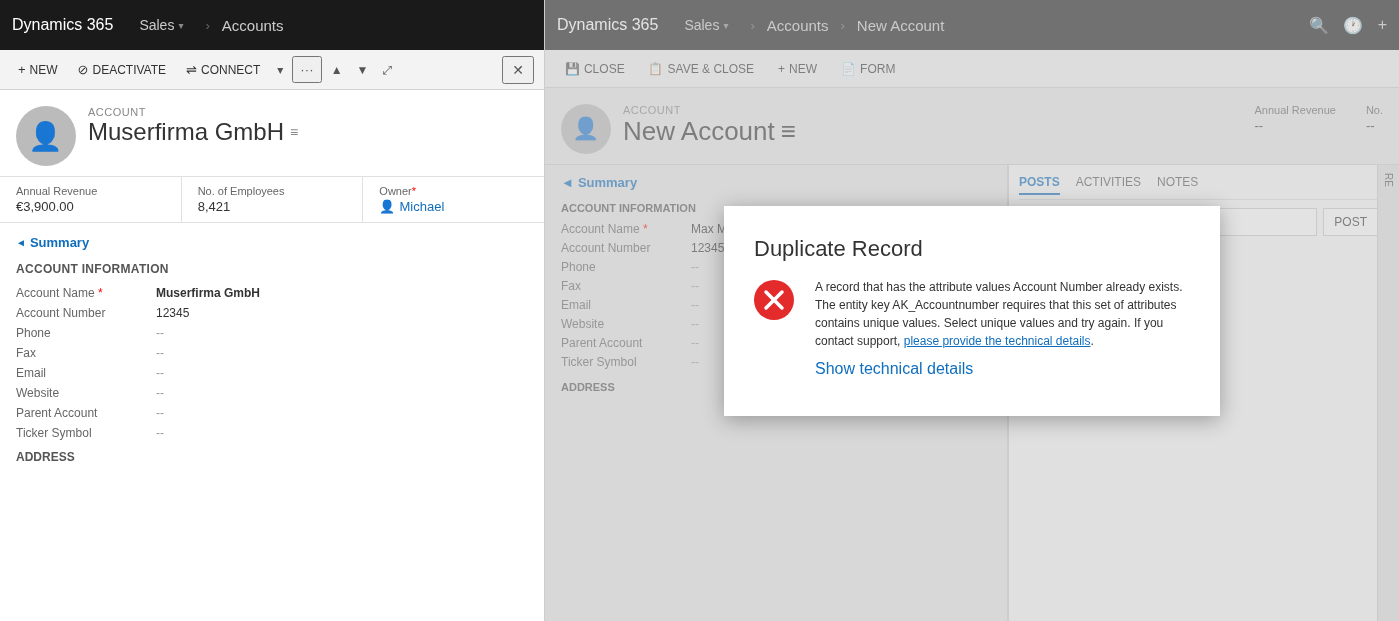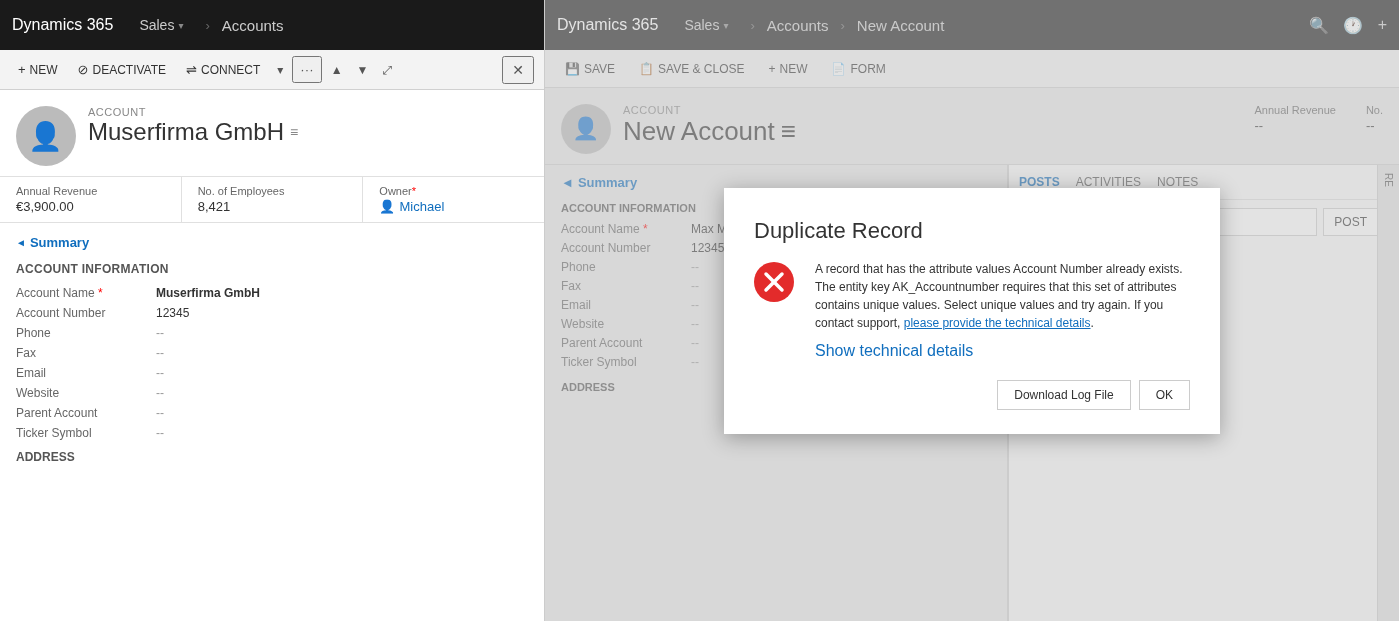--- a/index.html
+++ b/index.html
@@ -78,21 +78,21 @@
     .posts-tabs { display: flex; gap: 16px; margin-bottom: 8px; border-bottom: 1px solid #ddd; padding-bottom: 4px; }
     .posts-tab { font-size: 12px; color: #106ebe; cursor: pointer; padding-bottom: 4px; font-weight: 600; }
     .posts-tab.active { border-bottom: 2px solid #106ebe; }
     .posts-tab.inactive { color: #555; font-weight: normal; }
     .post-input-row { display: flex; gap: 6px; align-items: center; }
     .post-input { flex: 1; height: 28px; border: 1px solid #ccc; background: #fff; padding: 0 8px; font-size: 12px; color: #999; }
     .post-btn { height: 28px; background: #fff; border: 1px solid #ccc; padding: 0 10px; font-size: 12px; color: #333; cursor: pointer; }
 
     
     .dialog-overlay { position: absolute; top: 0; left: 0; right: 0; bottom: 0; background: rgba(200,200,200,0.5); z-index: 10; display: flex; align-items: center; justify-content: center; }
-    .dialog { background: #fff; width: 496px; padding: 30px 30px 24px 30px; box-shadow: 0 4px 20px rgba(0,0,0,0.3); position: relative; }
+    .dialog { background: #fff; width: 496px; padding: 30px 30px 38px 30px; box-shadow: 0 4px 20px rgba(0,0,0,0.3); position: relative; }
     .dialog-title { font-size: 22px; font-weight: 300; color: #333; margin-bottom: 16px; display: flex; align-items: center; gap: 12px; }
     .dialog-body { display: flex; gap: 21px; }
     .dialog-icon { width: 40px; height: 40px; flex-shrink: 0; margin-top: 2px; }
     .dialog-text { font-size: 12px; color: #333; line-height: 1.5; flex: 1; }
     .dialog-text a { color: #106ebe; text-decoration: underline; cursor: pointer; }
     .dialog-show-details { margin-top: 10px; }
     .dialog-show-details a { color: #106ebe; font-size: 16px; cursor: pointer; text-decoration: none; text-align: right; }
     .dialog-buttons { display: flex; justify-content: flex-end; gap: 8px; margin-top: 20px; }
     .dialog-btn { height: 30px; padding: 0 16px; font-size: 12px; border: 1px solid #ccc; cursor: pointer; background: #fff; color: #333; }
 
@@ -248,21 +248,21 @@
         <div class="nav-icons">
           <span class="nav-icon">🔍</span>
           <span class="nav-icon">🕐</span>
           <span class="nav-icon">+</span>
         </div>
       </div>
 
       <div class="right-toolbar">
         <button class="right-toolbar-btn">
           <span>💾</span>
-          <span>SAVE</span>
+          <span>CLOSE</span>
         </button>
         <button class="right-toolbar-btn">
           <span>📋</span>
           <span>SAVE &amp; CLOSE</span>
         </button>
         <button class="right-toolbar-btn">
           <span>+</span>
           <span>NEW</span>
         </button>
         <button class="right-toolbar-btn">
@@ -385,20 +385,16 @@
           </div>
           <div>
             <div class="dialog-text">
               A record that has the attribute values Account Number already exists. The entity key AK_Accountnumber requires that this set of attributes contains unique values. Select unique values and try again. If you contact support, <a>please provide the technical details</a>.
             </div>
             <div class="dialog-show-details">
               <a>Show technical details</a>
             </div>
           </div>
         </div>
-        <div class="dialog-buttons">
-          <button class="dialog-btn">Download Log File</button>
-          <button class="dialog-btn">OK</button>
-        </div>
       </div>
     </div>
   </div>
 </div>
 
 </body></html>

